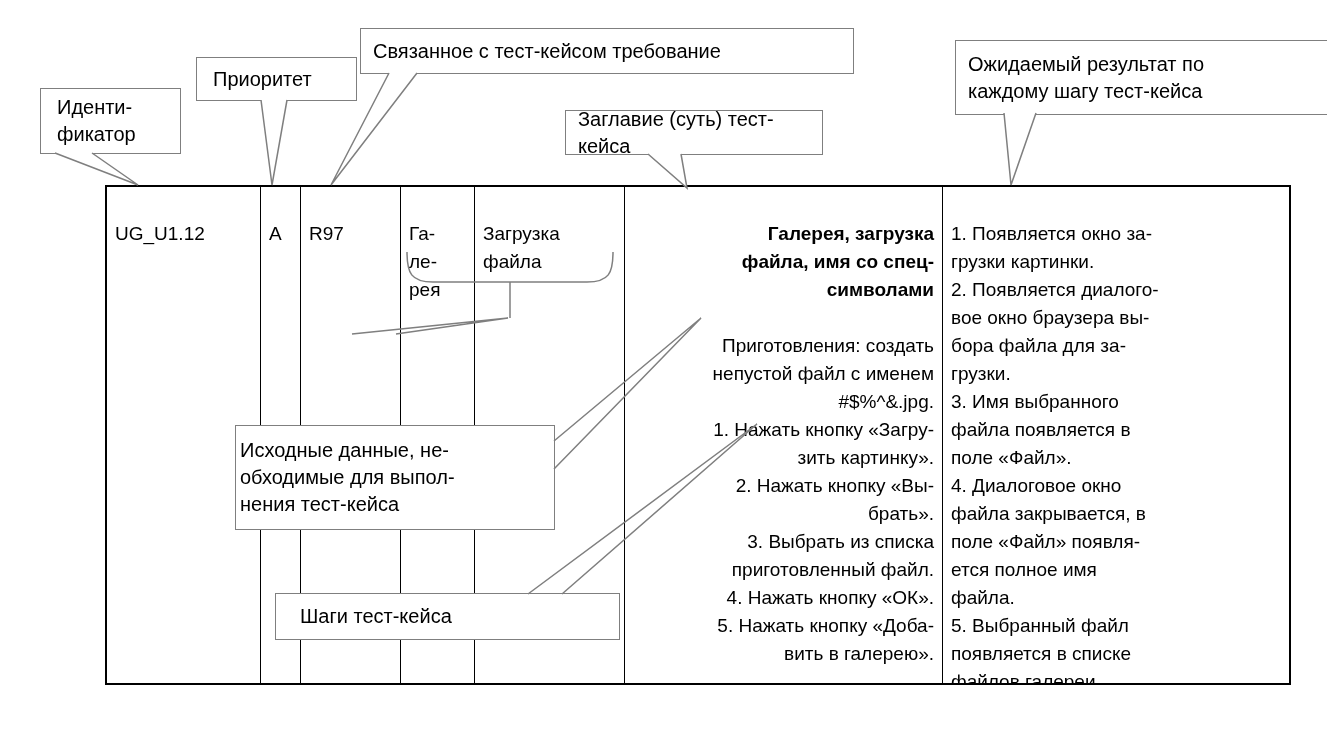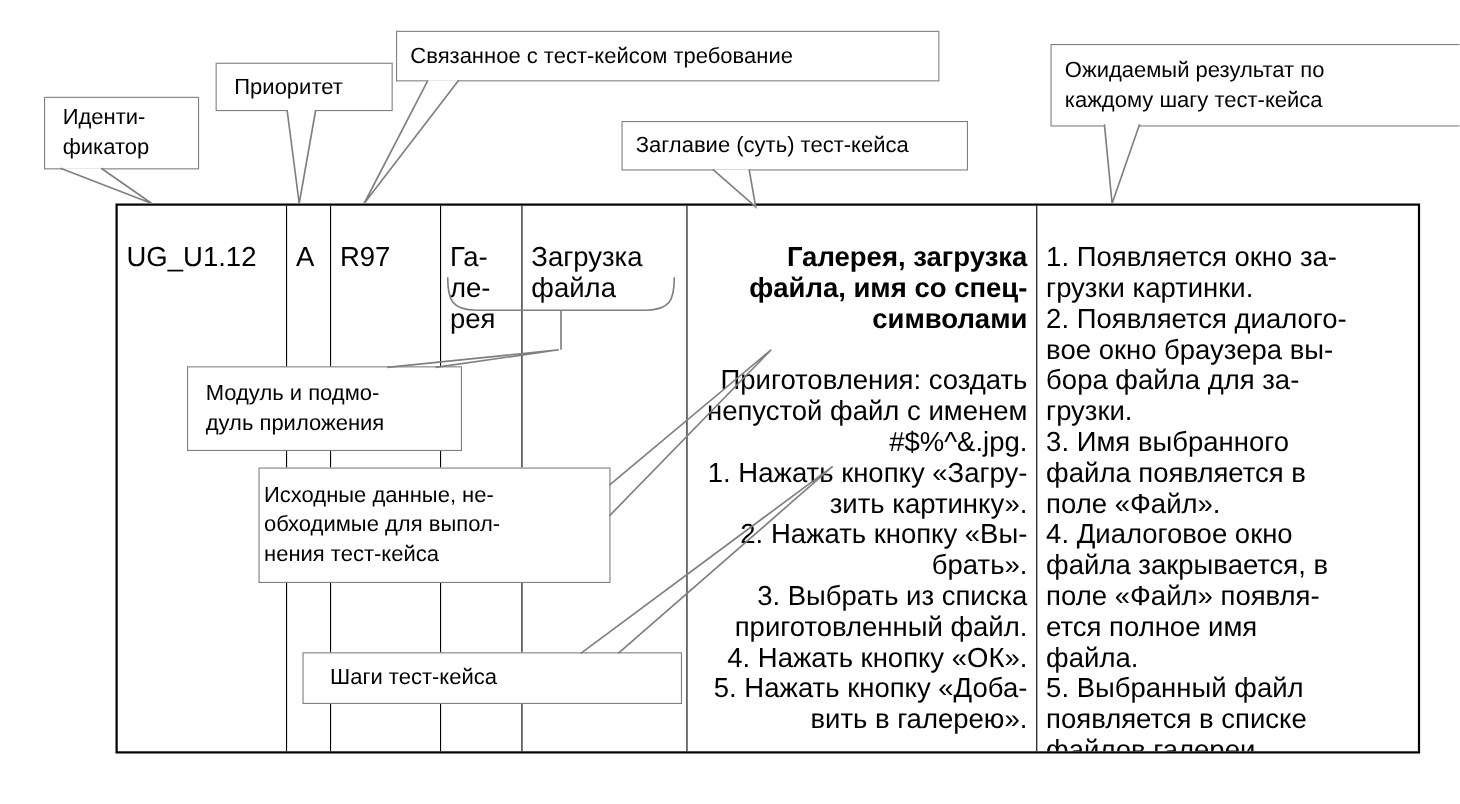--- a/index.html
+++ b/index.html
@@ -20,21 +20,21 @@
     left: 105px; top: 185px;
     width: 1186px; height: 500px;
     border: 2px solid #000000;
     display: flex;
     background: #ffffff;
   }
   .cell {
     border-right: 1px solid #000000;
     height: 100%;
     padding: 5px 8px;
-    font-size: 25px;
+    font-size: 19px;
     line-height: 28px;
     white-space: pre-line;
     overflow: hidden;
   }
   .cell:last-child { border-right: none; }
   .col-id        { width: 154px; }
   .col-priority  { width: 40px;  }
   .col-req       { width: 100px; }
   .col-module    { width: 74px;  }
   .col-submodule { width: 150px; }
@@ -50,21 +50,21 @@
     display: flex;
     align-items: center;
     font-size: 20px;
     line-height: 27px;
     white-space: pre-line;
     padding: 2px 12px;
   }
   #co-identifier { left: 40px;  top: 88px;  width: 141px; height: 66px; padding-left: 16px; }
   #co-priority   { left: 196px; top: 57px;  width: 161px; height: 44px; padding-left: 16px; }
   #co-requirement{ left: 360px; top: 28px;  width: 494px; height: 46px; padding-left: 12px; }
-  #co-title      { left: 565px; top: 110px; width: 315px; height: 45px; padding-left: 12px; }
+  #co-title      { left: 565px; top: 110px; width: 258px; height: 45px; padding-left: 12px; }
   #co-expected   { left: 955px; top: 40px;  width: 376px; height: 75px; padding-left: 12px; }
   #co-module     { left: 170px; top: 333px; width: 250px; height: 77px; padding-left: 16px; }
   #co-input      { left: 235px; top: 425px; width: 320px; height: 105px; padding-left: 4px; }
   #co-steps      { left: 275px; top: 593px; width: 345px; height: 47px; padding-left: 24px; }
 
   
   .overlay {
     position: absolute;
     left: 0; top: 0;
     width: 1327px; height: 731px;
@@ -146,24 +146,20 @@
   <div class="callout" id="co-requirement">
     <span>Связанное с тест-кейсом требование</span>
   </div>
   <div class="callout" id="co-title">
     <span>Заглавие (суть) тест-кейса</span>
   </div>
   <div class="callout" id="co-expected">
     <span>Ожидаемый результат по
 каждому шагу тест-кейса</span>
   </div>
-  <div class="callout" id="co-module">
-    <span>Модуль и подмо-
-дуль приложения</span>
-  </div>
   <div class="callout" id="co-input">
     <span>Исходные данные, не-
 обходимые для выпол-
 нения тест-кейса</span>
   </div>
   <div class="callout" id="co-steps">
     <span>Шаги тест-кейса</span>
   </div>
 
   <svg class="overlay" viewBox="0 0 1327 731" xmlns="http://www.w3.org/2000/svg">

